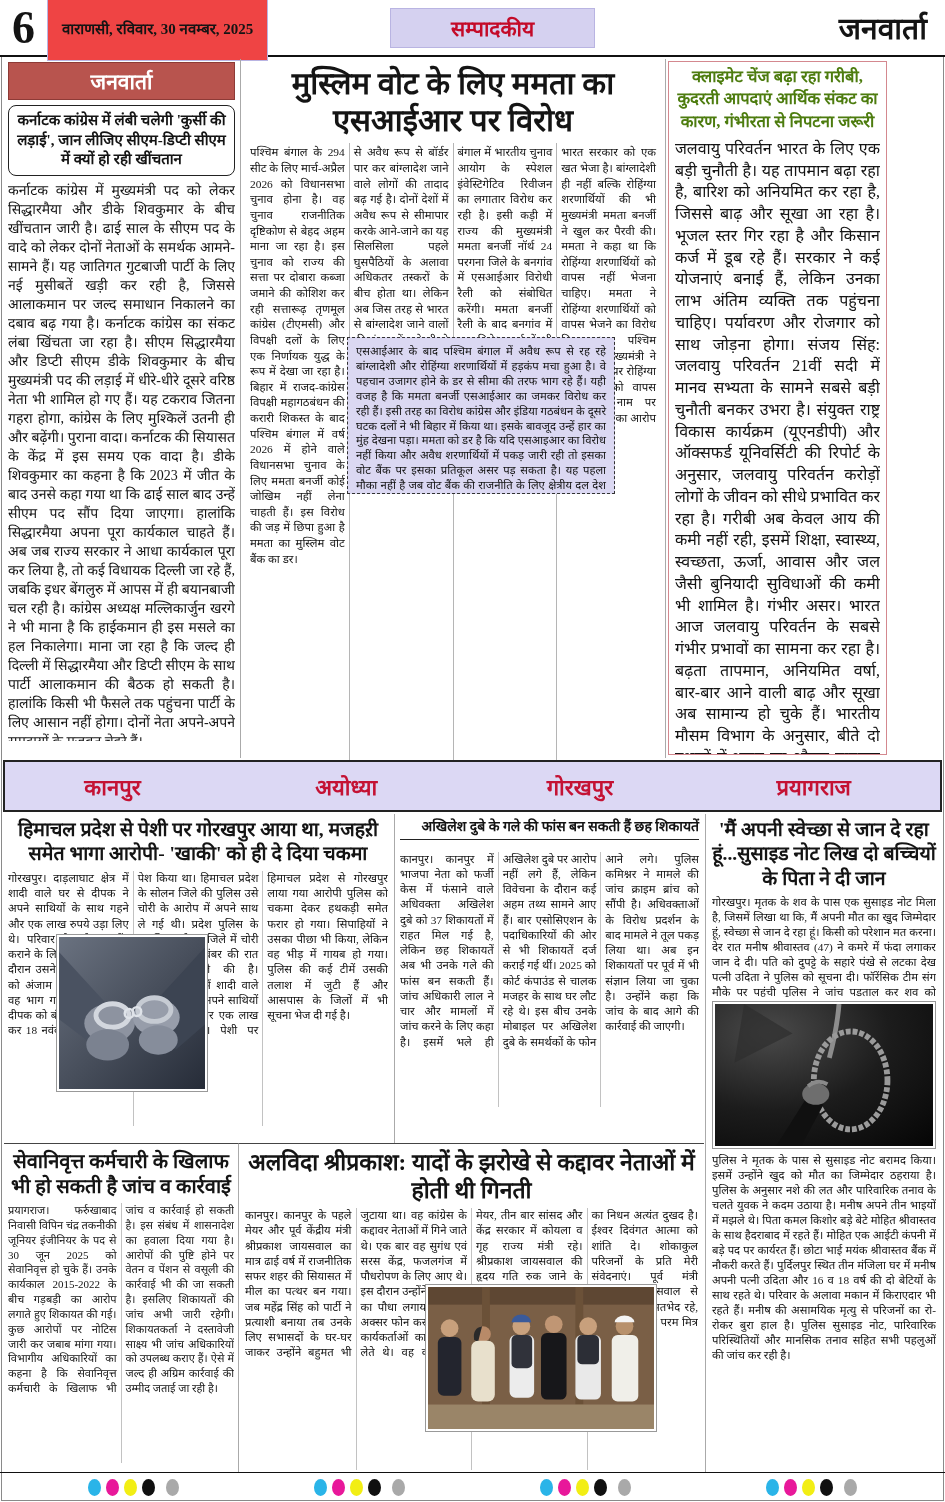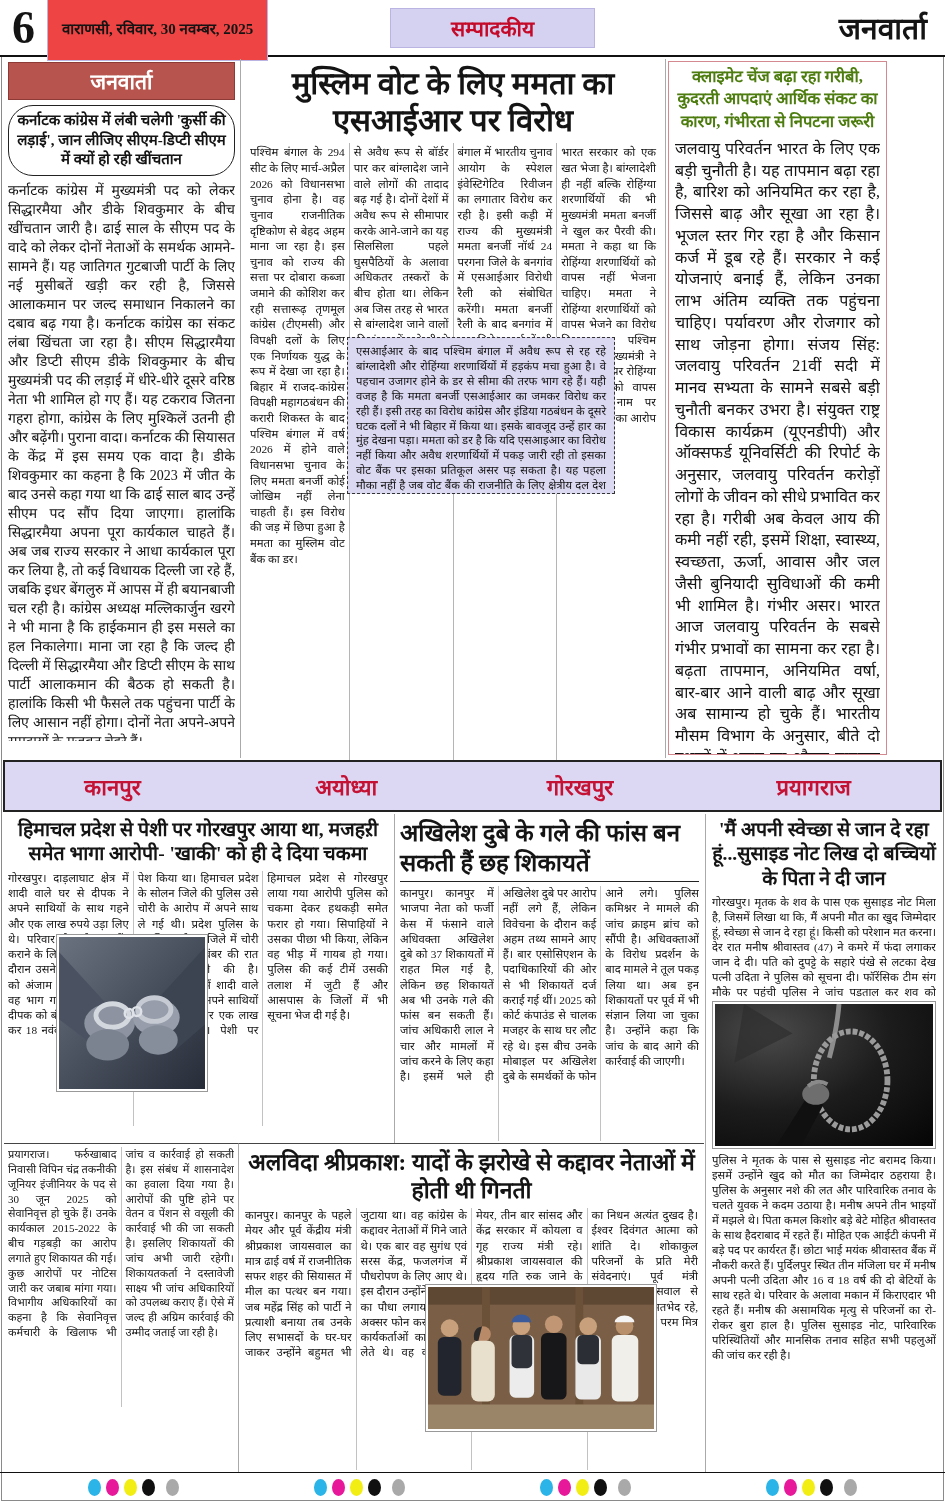--- a/index.html
+++ b/index.html
@@ -16,21 +16,21 @@
   .section-box{background:#d5d1f0;border:1px solid #b9b4e2;padding:5px 60px;font-size:21px;font-weight:bold;color:#c40a28;margin:0 auto}
   .masthead{font-size:30px;font-weight:bold;margin-left:auto;margin-right:10px}
 
   
   .top-section{position:absolute;left:4px;top:59px;width:937px;height:699px;display:flex}
   .col-karnataka{width:236px;padding:3px 5px 0 4px}
   .col-mamata{width:426px;border-left:1px solid #aaa;border-right:1px solid #aaa;padding:0 5px;position:relative}
   .col-climate{width:223px;padding:2px 2px}
 
   .brand-box{background:#b8544e;color:#fff;text-align:center;font-size:21px;font-weight:bold;padding:4px 0;border:1px solid #8d3a36}
-  .round-headline{border:1.6px solid #222;border-radius:25px;margin-top:5px;padding:5px 8px;font-size:15px;font-weight:bold;text-align:center;line-height:1.3}
+  .round-headline{border:1.6px solid #222;border-radius:8px;margin-top:5px;padding:5px 8px;font-size:15px;font-weight:bold;text-align:center;line-height:1.3}
   .body-text{font-size:11.8px;line-height:1.36;text-align:justify;overflow:hidden;margin-top:5px}
   .col-karnataka .body-text{height:560px;font-size:14px}
 
   .hl-xl{font-size:31px;font-weight:bold;text-align:center;line-height:1.2;padding:6px 0 4px}
   .mamata-cols{display:flex;height:640px;overflow:hidden}
   .mamata-cols .mcol{flex:1;padding:2px 4px;border-left:1px solid #b5b5b5;font-size:11.4px;line-height:1.37;text-align:justify;overflow:hidden}
   .mamata-cols .mcol:first-child{border-left:none}
   .highlight-box{position:absolute;left:106px;top:278px;width:268px;height:157px;background:#dbd8f2;border:1.6px dashed #333;padding:6px 8px;font-size:11.3px;line-height:1.32;text-align:justify;overflow:hidden}
 
   .climate-frame{border:1.4px solid #d4888f;height:694px;padding:4px 6px;overflow:hidden}
@@ -40,21 +40,21 @@
   
   .city-band{position:absolute;left:3px;top:760px;width:939px;height:52px;background:#dcd8f4;border:2px solid #222;display:grid;grid-template-columns:23% 27% 23% 27%;align-items:center}
   .city-band span{color:#c41234;font-size:22px;font-weight:bold;text-align:center}
 
   
   .mid-left{position:absolute;left:4px;top:814px;width:388px;height:329px;padding:2px 4px;overflow:hidden}
   .mid-center{position:absolute;left:394px;top:814px;width:310px;height:329px;border-left:1px solid #aaa;padding:2px 5px;overflow:hidden}
   .mid-right{position:absolute;left:705px;top:814px;width:237px;height:658px;border-left:1px solid #aaa;padding:2px 6px;overflow:hidden}
 
   .hl-lg{font-size:19.5px;font-weight:bold;text-align:center;line-height:1.25;padding:2px 0 4px}
-  .hl-md{font-size:24px;font-weight:bold;text-align:left;line-height:1.25;padding:2px 0 3px;border-bottom:1.4px solid #222;margin-bottom:4px}
+  .hl-md{font-size:14px;font-weight:bold;text-align:right;line-height:1.25;padding:2px 0 3px;border-bottom:1.4px solid #222;margin-bottom:12px}
 
   .cols-3{column-count:3;column-gap:9px;column-rule:1px solid #c2c2c2;font-size:11.3px;line-height:1.35;text-align:justify;height:255px;overflow:hidden}
   .cols-2{column-count:2;column-gap:9px;column-rule:1px solid #c2c2c2;font-size:11px;line-height:1.35;text-align:justify;height:255px;overflow:hidden}
   .cols-4{column-count:4;column-gap:9px;column-rule:1px solid #c2c2c2;font-size:11.3px;line-height:1.35;text-align:justify;height:250px;overflow:hidden}
 
   .mid-right .body-top{font-size:11.3px;line-height:1.33;text-align:justify;height:102px;overflow:hidden}
   .mid-right .body-bottom{font-size:11.3px;line-height:1.33;text-align:justify;height:335px;overflow:hidden;margin-top:4px}
 
   .photo{background:#fff;border:1px solid #999;padding:2px}
   .photo-handcuffs{position:absolute;left:52px;top:120px;width:152px;height:158px}
@@ -173,20 +173,21 @@
         <ellipse cx="140" cy="78" rx="38" ry="50" fill="none" stroke="#9a9a9a" stroke-width="6" stroke-dasharray="5,2"></ellipse>
         <path d="M60,150 L95,95 L112,103 L85,152 Z" fill="#101010"></path>
         <ellipse cx="104" cy="92" rx="14" ry="11" fill="#6e6e6e"></ellipse>
         <path d="M96,84 q10,-8 20,-2" stroke="#8a8a8a" stroke-width="4" fill="none"></path>
       </svg>
     </div>
     <div class="body-bottom">पुलिस ने मृतक के पास से सुसाइड नोट बरामद किया। इसमें उन्होंने खुद को मौत का जिम्मेदार ठहराया है। पुलिस के अनुसार नशे की लत और पारिवारिक तनाव के चलते युवक ने कदम उठाया है। मनीष अपने तीन भाइयों में मझले थे। पिता कमल किशोर बड़े बेटे मोहित श्रीवास्तव के साथ हैदराबाद में रहते हैं। मोहित एक आईटी कंपनी में बड़े पद पर कार्यरत हैं। छोटा भाई मयंक श्रीवास्तव बैंक में नौकरी करते हैं। पुर्दिलपुर स्थित तीन मंजिला घर में मनीष अपनी पत्नी उदिता और 16 व 18 वर्ष की दो बेटियों के साथ रहते थे। परिवार के अलावा मकान में किराएदार भी रहते हैं। मनीष की असामयिक मृत्यु से परिजनों का रो-रोकर बुरा हाल है। पुलिस सुसाइड नोट, पारिवारिक परिस्थितियों और मानसिक तनाव सहित सभी पहलुओं की जांच कर रही है।</div>
   </div>
 
   <div class="bottom-left">
+    <div class="hl-lg">सेवानिवृत्त कर्मचारी के खिलाफ भी हो सकती है जांच व कार्रवाई</div>
     <div class="cols-2">प्रयागराज। फर्रुखाबाद निवासी विपिन चंद्र तकनीकी जूनियर इंजीनियर के पद से 30 जून 2025 को सेवानिवृत्त हो चुके हैं। उनके कार्यकाल 2015-2022 के बीच गड़बड़ी का आरोप लगाते हुए शिकायत की गई। कुछ आरोपों पर नोटिस जारी कर जबाब मांगा गया। विभागीय अधिकारियों का कहना है कि सेवानिवृत्त कर्मचारी के खिलाफ भी जांच व कार्रवाई हो सकती है। इस संबंध में शासनादेश का हवाला दिया गया है। आरोपों की पुष्टि होने पर वेतन व पेंशन से वसूली की कार्रवाई भी की जा सकती है। इसलिए शिकायतों की जांच अभी जारी रहेगी। शिकायतकर्ता ने दस्तावेजी साक्ष्य भी जांच अधिकारियों को उपलब्ध कराए हैं। ऐसे में जल्द ही अग्रिम कार्रवाई की उम्मीद जताई जा रही है।</div>
   </div>
 
   <div class="bottom-center">
     <div class="hl-lg">अलविदा श्रीप्रकाश: यादों के झरोखे से कद्दावर नेताओं में होती थी गिनती</div>
     <div class="cols-4">कानपुर। कानपुर के पहले मेयर और पूर्व केंद्रीय मंत्री श्रीप्रकाश जायसवाल का मात्र ढाई वर्ष में राजनीतिक सफर शहर की सियासत में मील का पत्थर बन गया। जब महेंद्र सिंह को पार्टी ने प्रत्याशी बनाया तब उनके लिए सभासदों के घर-घर जाकर उन्होंने बहुमत भी जुटाया था। वह कांग्रेस के कद्दावर नेताओं में गिने जाते थे। एक बार वह सुगंध एवं सरस केंद्र, फजलगंज में पौधरोपण के लिए आए थे। इस दौरान उन्होंने एक चंदन का पौधा लगाया था। वह अक्सर फोन करके यहां के कार्यकर्ताओं का हालचाल लेते थे। वह कानपुर के मेयर, तीन बार सांसद और केंद्र सरकार में कोयला व गृह राज्य मंत्री रहे। श्रीप्रकाश जायसवाल की हृदय गति रुक जाने के कारण निधन अत्यंत पीड़ादायक है। ईश्वर दिवंगत आत्मा को अपने श्री चरणों में स्थान दें। पूर्व मंत्री श्रीप्रकाश जायसवाल का निधन अत्यंत दुखद है। ईश्वर दिवंगत आत्मा को शांति दे। शोकाकुल परिजनों के प्रति मेरी संवेदनाएं। पूर्व मंत्री श्रीप्रकाश जायसवाल से हमारे वैचारिक मतभेद रहे, लेकिन वह हमारे परम मित्र थे।</div>
     <div class="photo photo-group">
       <svg viewBox="0 0 230 145" preserveAspectRatio="none">
         <rect width="230" height="145" fill="#7a5f46"></rect>
         <rect x="0" y="0" width="230" height="18" fill="#5e4733"></rect>

